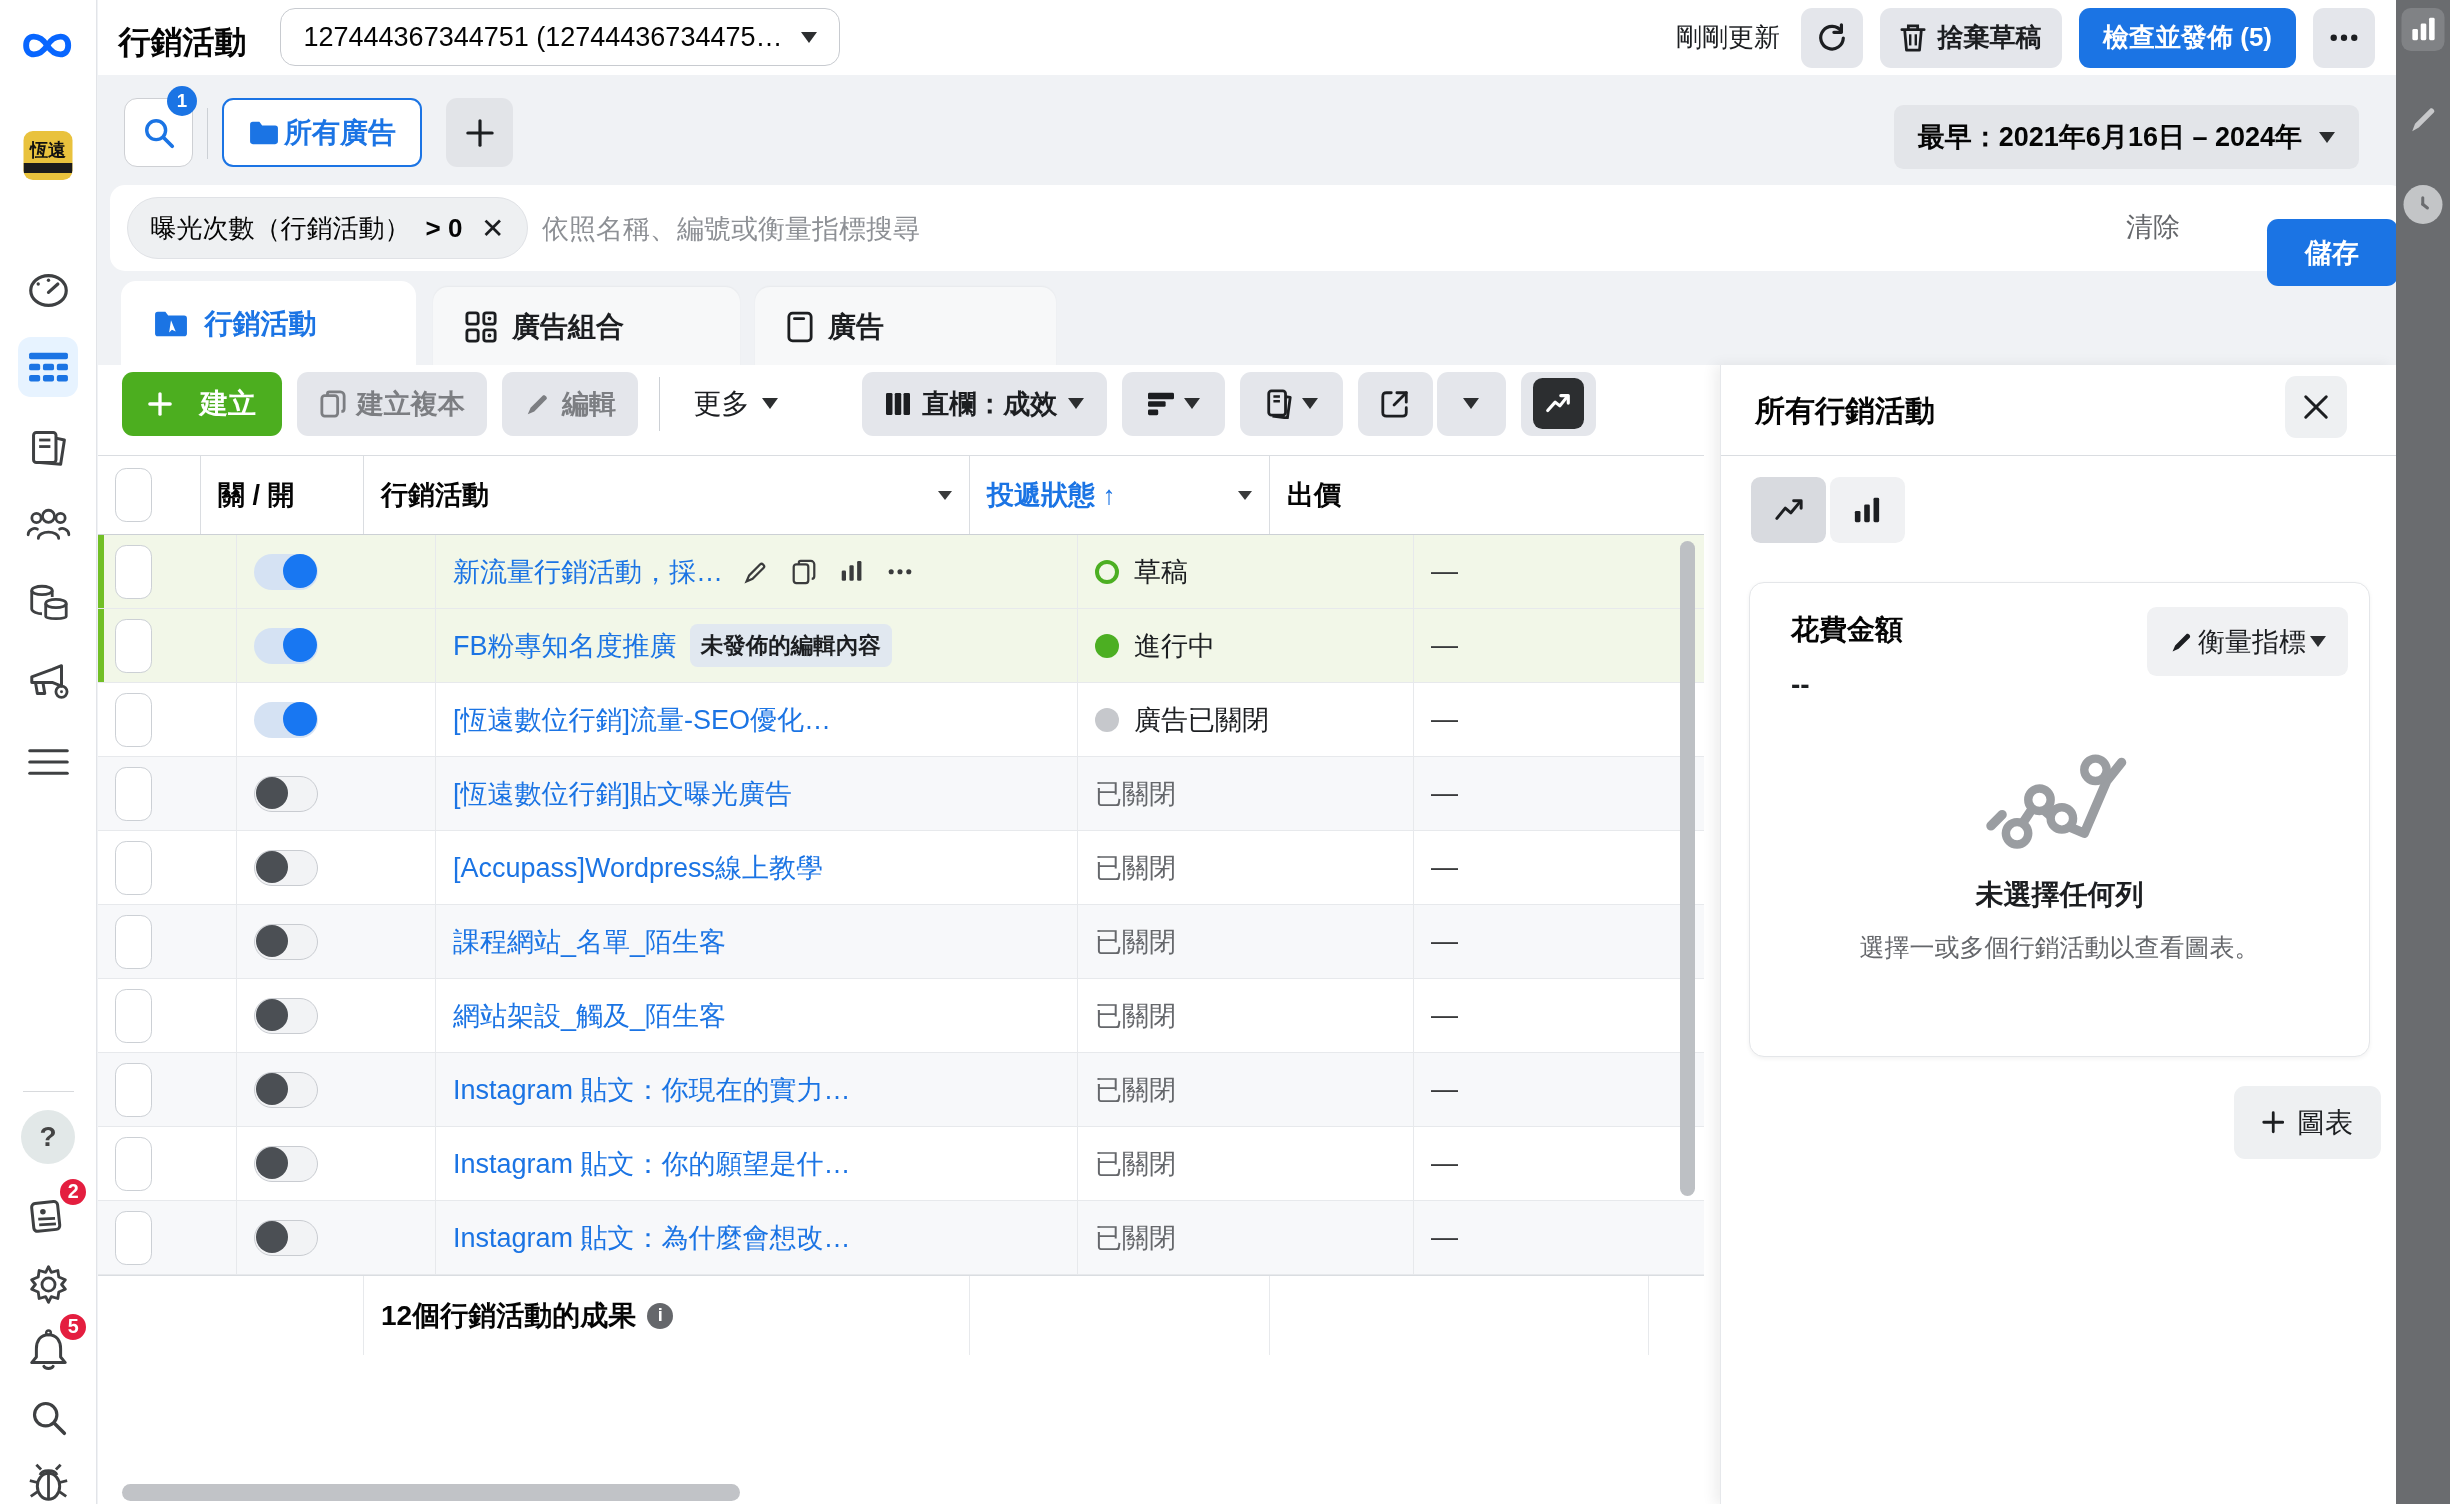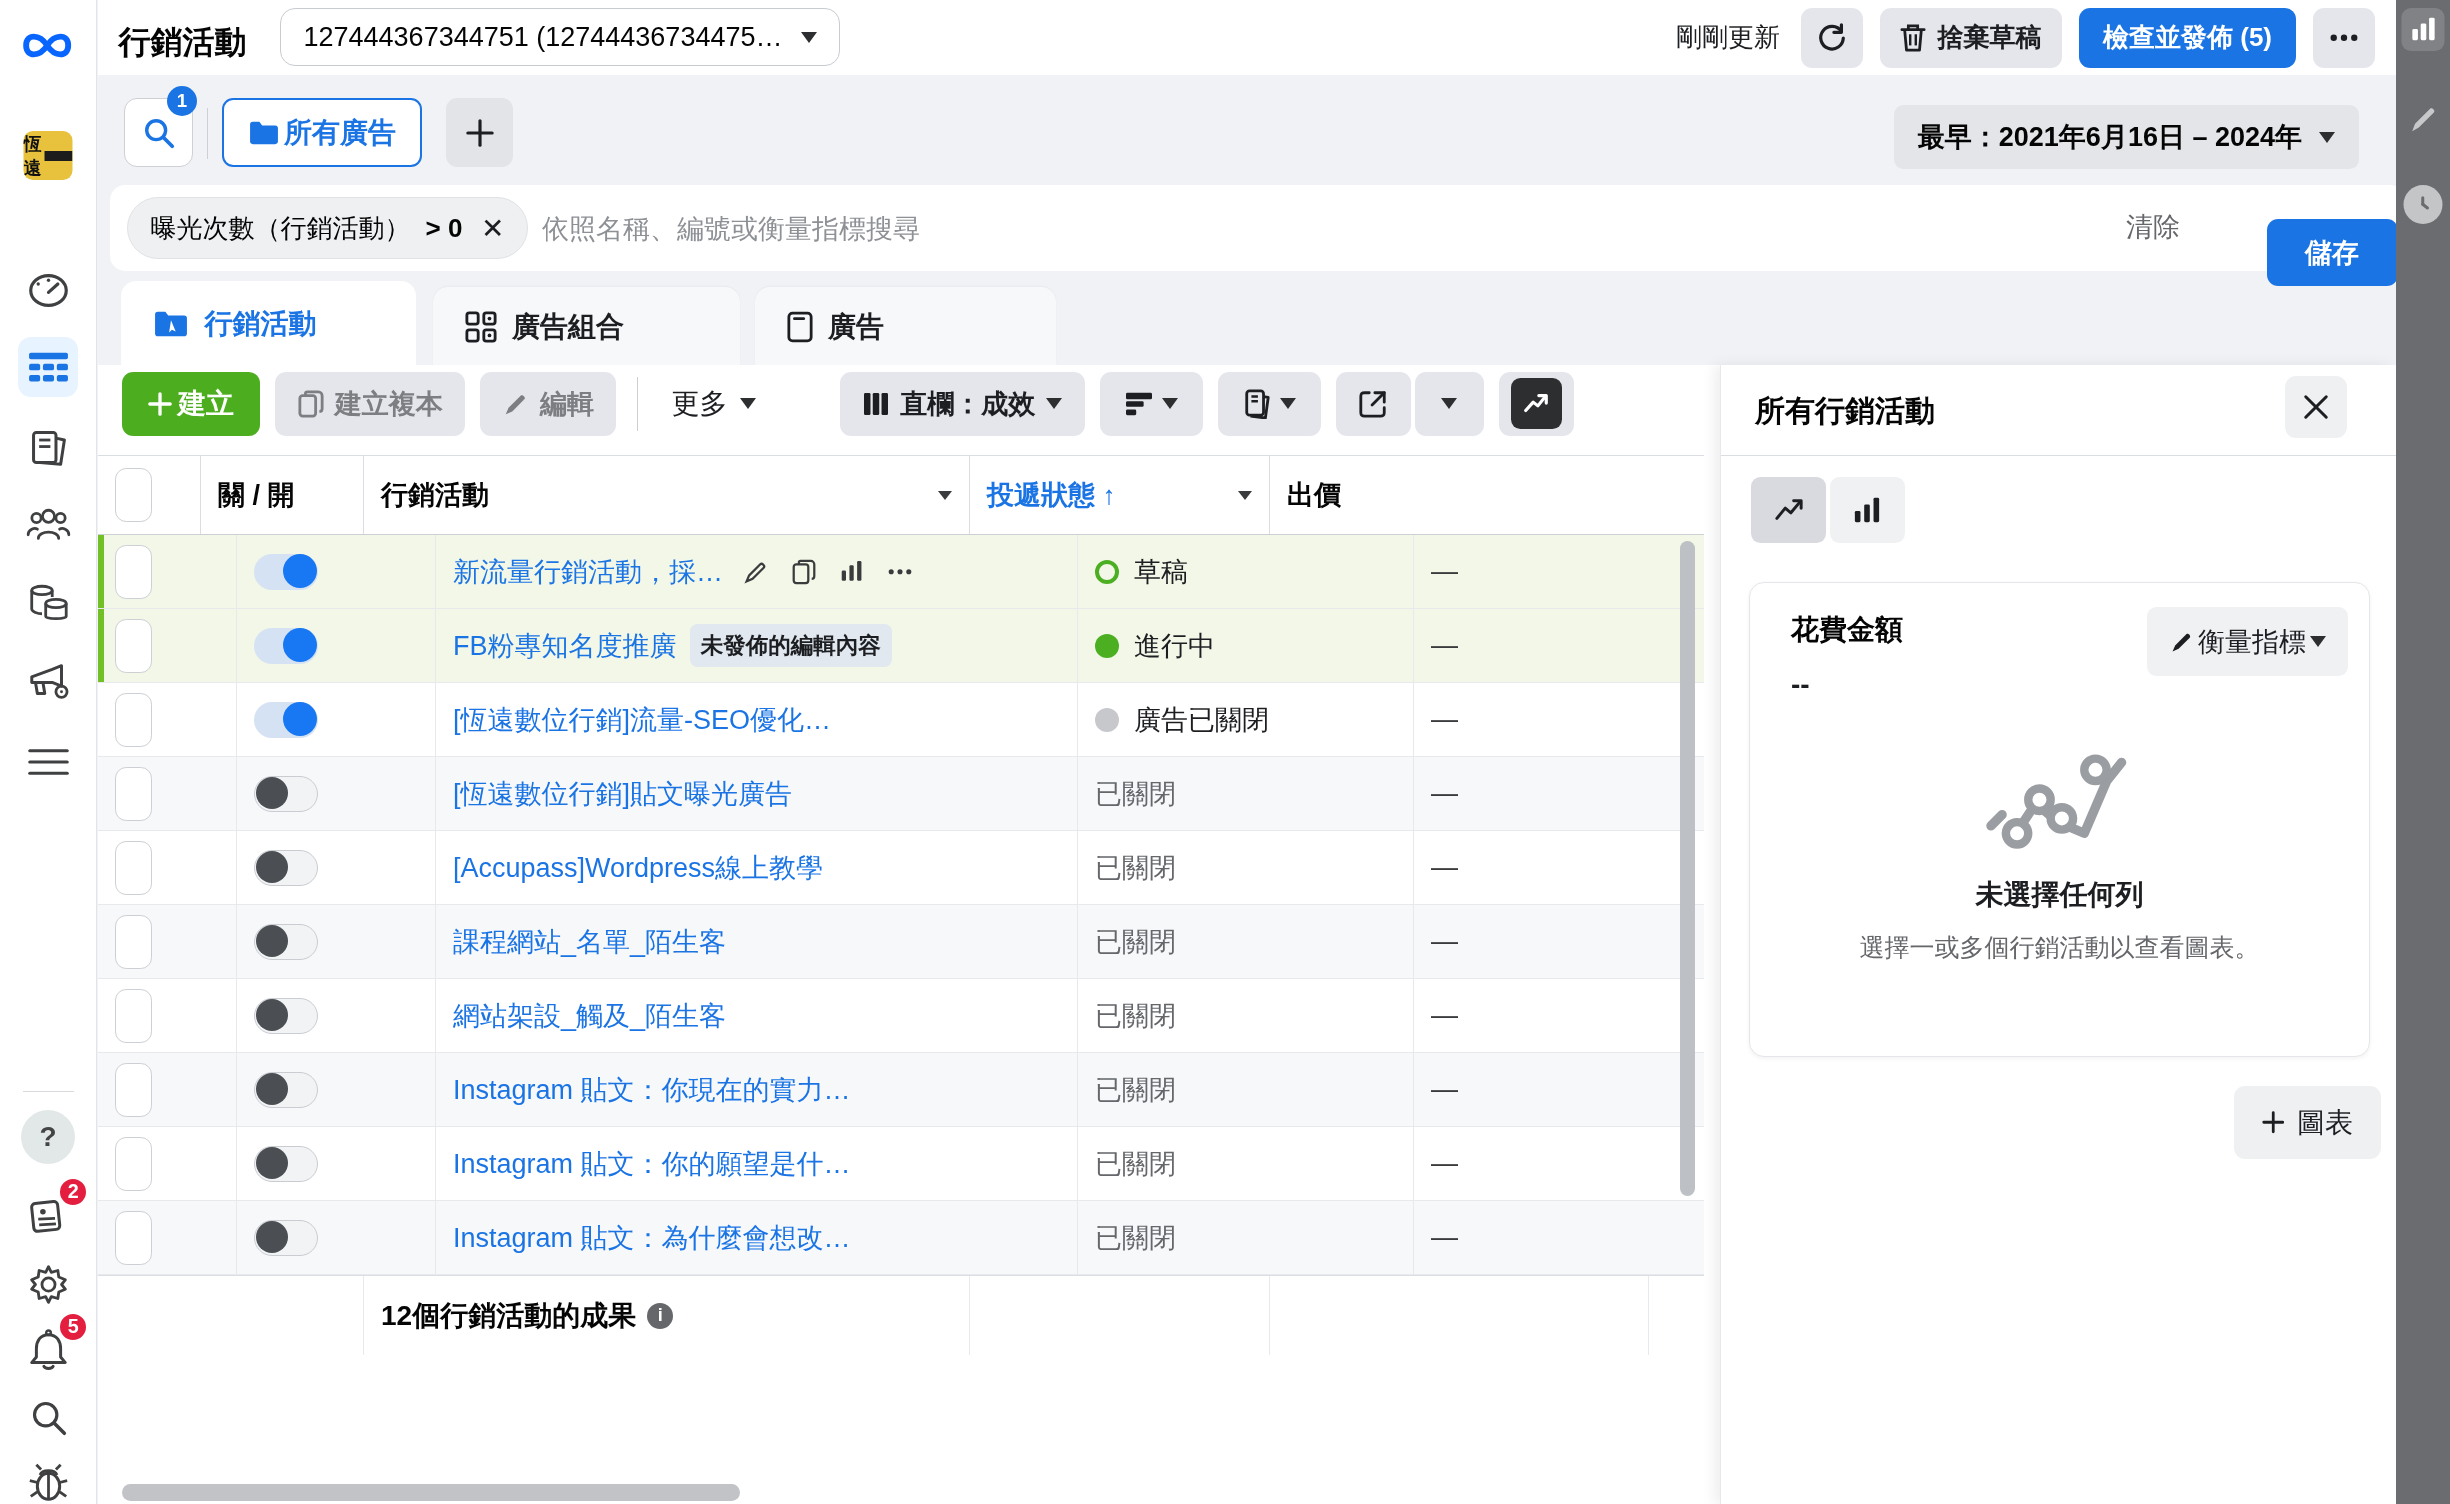--- a/index.html
+++ b/index.html
@@ -4,21 +4,21 @@
 <style>
   * { margin:0; padding:0; box-sizing:border-box; }
   html,body { width:2450px; height:1505px; overflow:hidden; }
   body { font-family:"Liberation Sans","DejaVu Sans",sans-serif; color:#050505; background:#f0f2f5; position:relative; }
   .abs { position:absolute; }
 
   
   .sidebar { position:absolute; left:0; top:0; width:97px; height:1505px; background:#fff; border-right:0.9px solid #e2e4e8; z-index:40; }
   .side-item { position:absolute; left:50%; transform:translateX(-50%); display:flex; align-items:center; justify-content:center; }
   .meta-logo { top:17px; width:58px; height:56px; color:#0866ff; }
-  .avatar { top:131px; width:49px; height:49px; border-radius:9.4px; background:#e9c23d; overflow:hidden; flex-direction:row; font-weight:bold; font-size:18px; color:#111; }
+  .avatar { top:131px; width:49px; height:49px; border-radius:9.4px; background:#e9c23d; overflow:hidden; flex-direction:column; font-weight:bold; font-size:18px; color:#111; }
   .avatar .bar { width:100%; height:10.3px; background:#1c1c1c; margin-top:0.9px; }
   .nav-ic { width:60px; height:60px; border-radius:13px; color:#3e4042; }
   .nav-ic.active { background:#e7f3ff; color:#1b74e4; }
   .side-divider { position:absolute; left:22.5px; right:22.5px; top:1091px; height:0.9px; background:#d8dadd; }
   .help-circle { top:1110px; width:54px; height:54px; border-radius:50%; background:#e2e8e8; font-size:28px; font-weight:bold; color:#444; }
   .badge { position:absolute; top:-8.4px; right:-10.3px; min-width:30px; height:30px; border-radius:15px; background:#e41e3f; color:#fff; font-size:19.7px; font-weight:bold; display:flex; align-items:center; justify-content:center; padding:0 5.6px; border:2.8px solid #fff; }
 
   
   .rightstrip { position:absolute; right:0; top:0; width:54px; height:1505px; background:#6a6c6f; z-index:60; }
   .strip-btn { position:absolute; left:50%; transform:translateX(-50%); display:flex; align-items:center; justify-content:center; }
@@ -60,21 +60,21 @@
   .tabs { position:absolute; left:98px; top:279px; right:54px; height:86px; }
   .tab { position:absolute; display:flex; align-items:center; gap:15px; font-size:28px; font-weight:bold; border-radius:15px 15px 0 0; cursor:pointer; padding:0 32px; }
   .tab-active { left:23.4px; top:1.9px; width:295px; height:86px; background:#fff; color:#1b74e4; }
   .tab-idle { top:7.5px; height:80px; background:#f7f8f9; color:#1c1e21; box-shadow:0 -0.9px 1.9px rgba(0,0,0,.04); }
   .tab2 { left:335px; width:307px; }
   .tab3 { left:657px; width:301px; }
 
   
   .content { position:absolute; left:98px; top:365px; width:1622px; height:1140px; background:#fff; z-index:10; }
   .toolbar { position:absolute; left:24px; top:5.6px; height:66px; display:flex; align-items:center; gap:15px; }
-  .create-btn { height:64px; background:#4cae1f; color:#fff; font-size:28px; font-weight:bold; border-radius:11.2px; display:flex; align-items:center; gap:6px; padding:0 26px; cursor:pointer;justify-content:space-between; }
+  .create-btn { height:64px; background:#4cae1f; color:#fff; font-size:28px; font-weight:bold; border-radius:11.2px; display:flex; align-items:center; gap:28px; padding:0 26px; cursor:pointer;justify-content:space-between; }
   .tb-gray { height:64px; background:#e4e6eb; border-radius:11.2px; display:flex; align-items:center; gap:11.2px; font-size:27px; font-weight:bold; padding:0 22.5px; color:#7c7e82; cursor:pointer; }
   .tb-gray.dark { color:#1c1e21; }
   .tb-divider { width:0.9px; height:54px; background:#ccd0d5; margin:0 5.6px; }
   .more-btn { display:flex; align-items:center; gap:13px; font-size:28px; color:#1c1e21; cursor:pointer; padding:0 13px; }
   .sq-btn { width:77px; height:64px; background:#e4e6eb; border-radius:11.2px; display:flex; align-items:center; justify-content:center; gap:9.4px; cursor:pointer; color:#1c1e21; }
   .sq-btn.wide { width:103px; }
   .chart-toggle { width:75px; height:64px; background:#e4e6eb; border-radius:11.2px; display:flex; align-items:center; justify-content:center; cursor:pointer; }
   .chart-toggle .inner { width:51px; height:51px; background:#2c2e30; border-radius:9.4px; display:flex; align-items:center; justify-content:center; color:#fff; }
 
   

